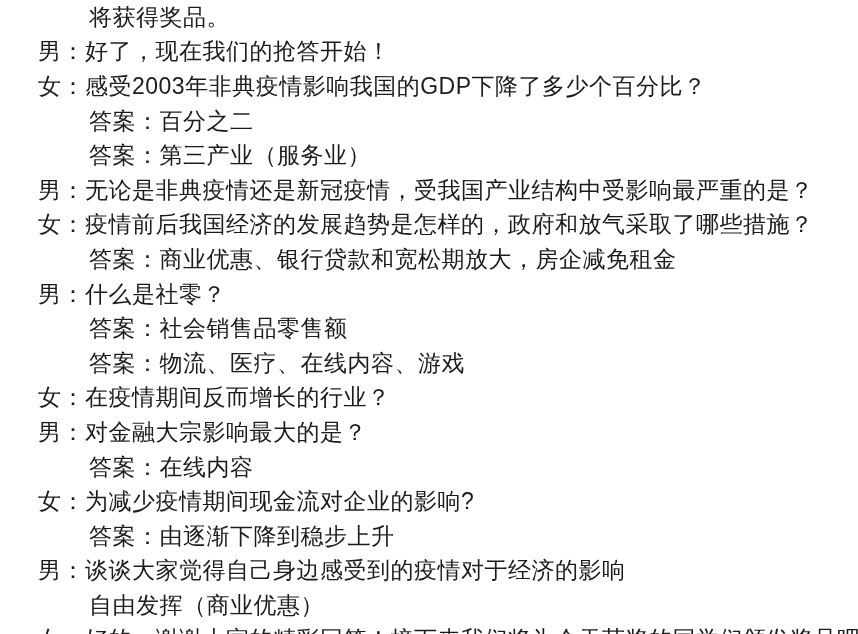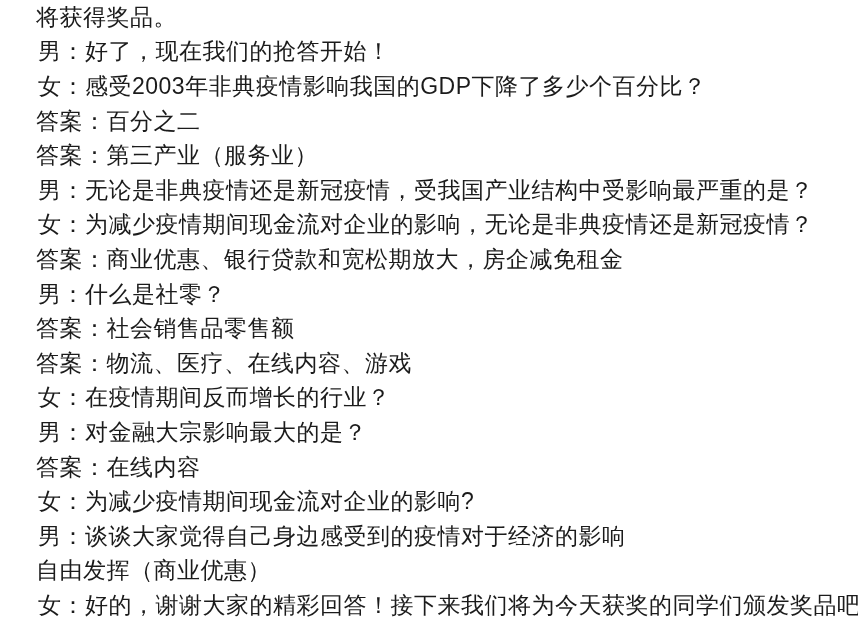--- a/index.html
+++ b/index.html
@@ -24,40 +24,41 @@
   .line {
     height: 34.6px;
     display: flex;
     align-items: center;
     white-space: pre;
   }
   .line.speaker {
     padding-left: 38px;
   }
   .line.continuation {
-    padding-left: 36px;
+    padding-left: 89px;
   }
 </style>
 </head>
 <body style="background: rgb(255, 255, 255);">
 
 <div class="page">
   <div class="doc" style="color: rgb(27, 27, 27);">
       <div class="line continuation">将获得奖品。</div>
       <div class="line speaker">男：好了，现在我们的抢答开始！</div>
       <div class="line speaker">女：感受2003年非典疫情影响我国的GDP下降了多少个百分比？</div>
       <div class="line continuation">答案：百分之二</div>
       <div class="line continuation">答案：第三产业（服务业）</div>
       <div class="line speaker">男：无论是非典疫情还是新冠疫情，受我国产业结构中受影响最严重的是？</div>
-      <div class="line speaker">女：为减少疫情期间现金流对企业的影响，无论是非典疫情还是新冠疫情？</div>
+      <div class="line speaker">女：疫情前后我国经济的发展趋势是怎样的，政府和放气采取了哪些措施？</div>
       <div class="line continuation">答案：商业优惠、银行贷款和宽松期放大，房企减免租金</div>
       <div class="line speaker">男：什么是社零？</div>
       <div class="line continuation">答案：社会销售品零售额</div>
       <div class="line continuation">答案：物流、医疗、在线内容、游戏</div>
       <div class="line speaker">女：在疫情期间反而增长的行业？</div>
       <div class="line speaker">男：对金融大宗影响最大的是？</div>
       <div class="line continuation">答案：在线内容</div>
       <div class="line speaker">女：为减少疫情期间现金流对企业的影响?</div>
+      <div class="line continuation">答案：由逐渐下降到稳步上升</div>
       <div class="line speaker">男：谈谈大家觉得自己身边感受到的疫情对于经济的影响</div>
       <div class="line continuation">自由发挥（商业优惠）</div>
       <div class="line speaker">女：好的，谢谢大家的精彩回答！接下来我们将为今天获奖的同学们颁发奖品吧。</div>
     </div>
 </div>
 
 </body></html>

